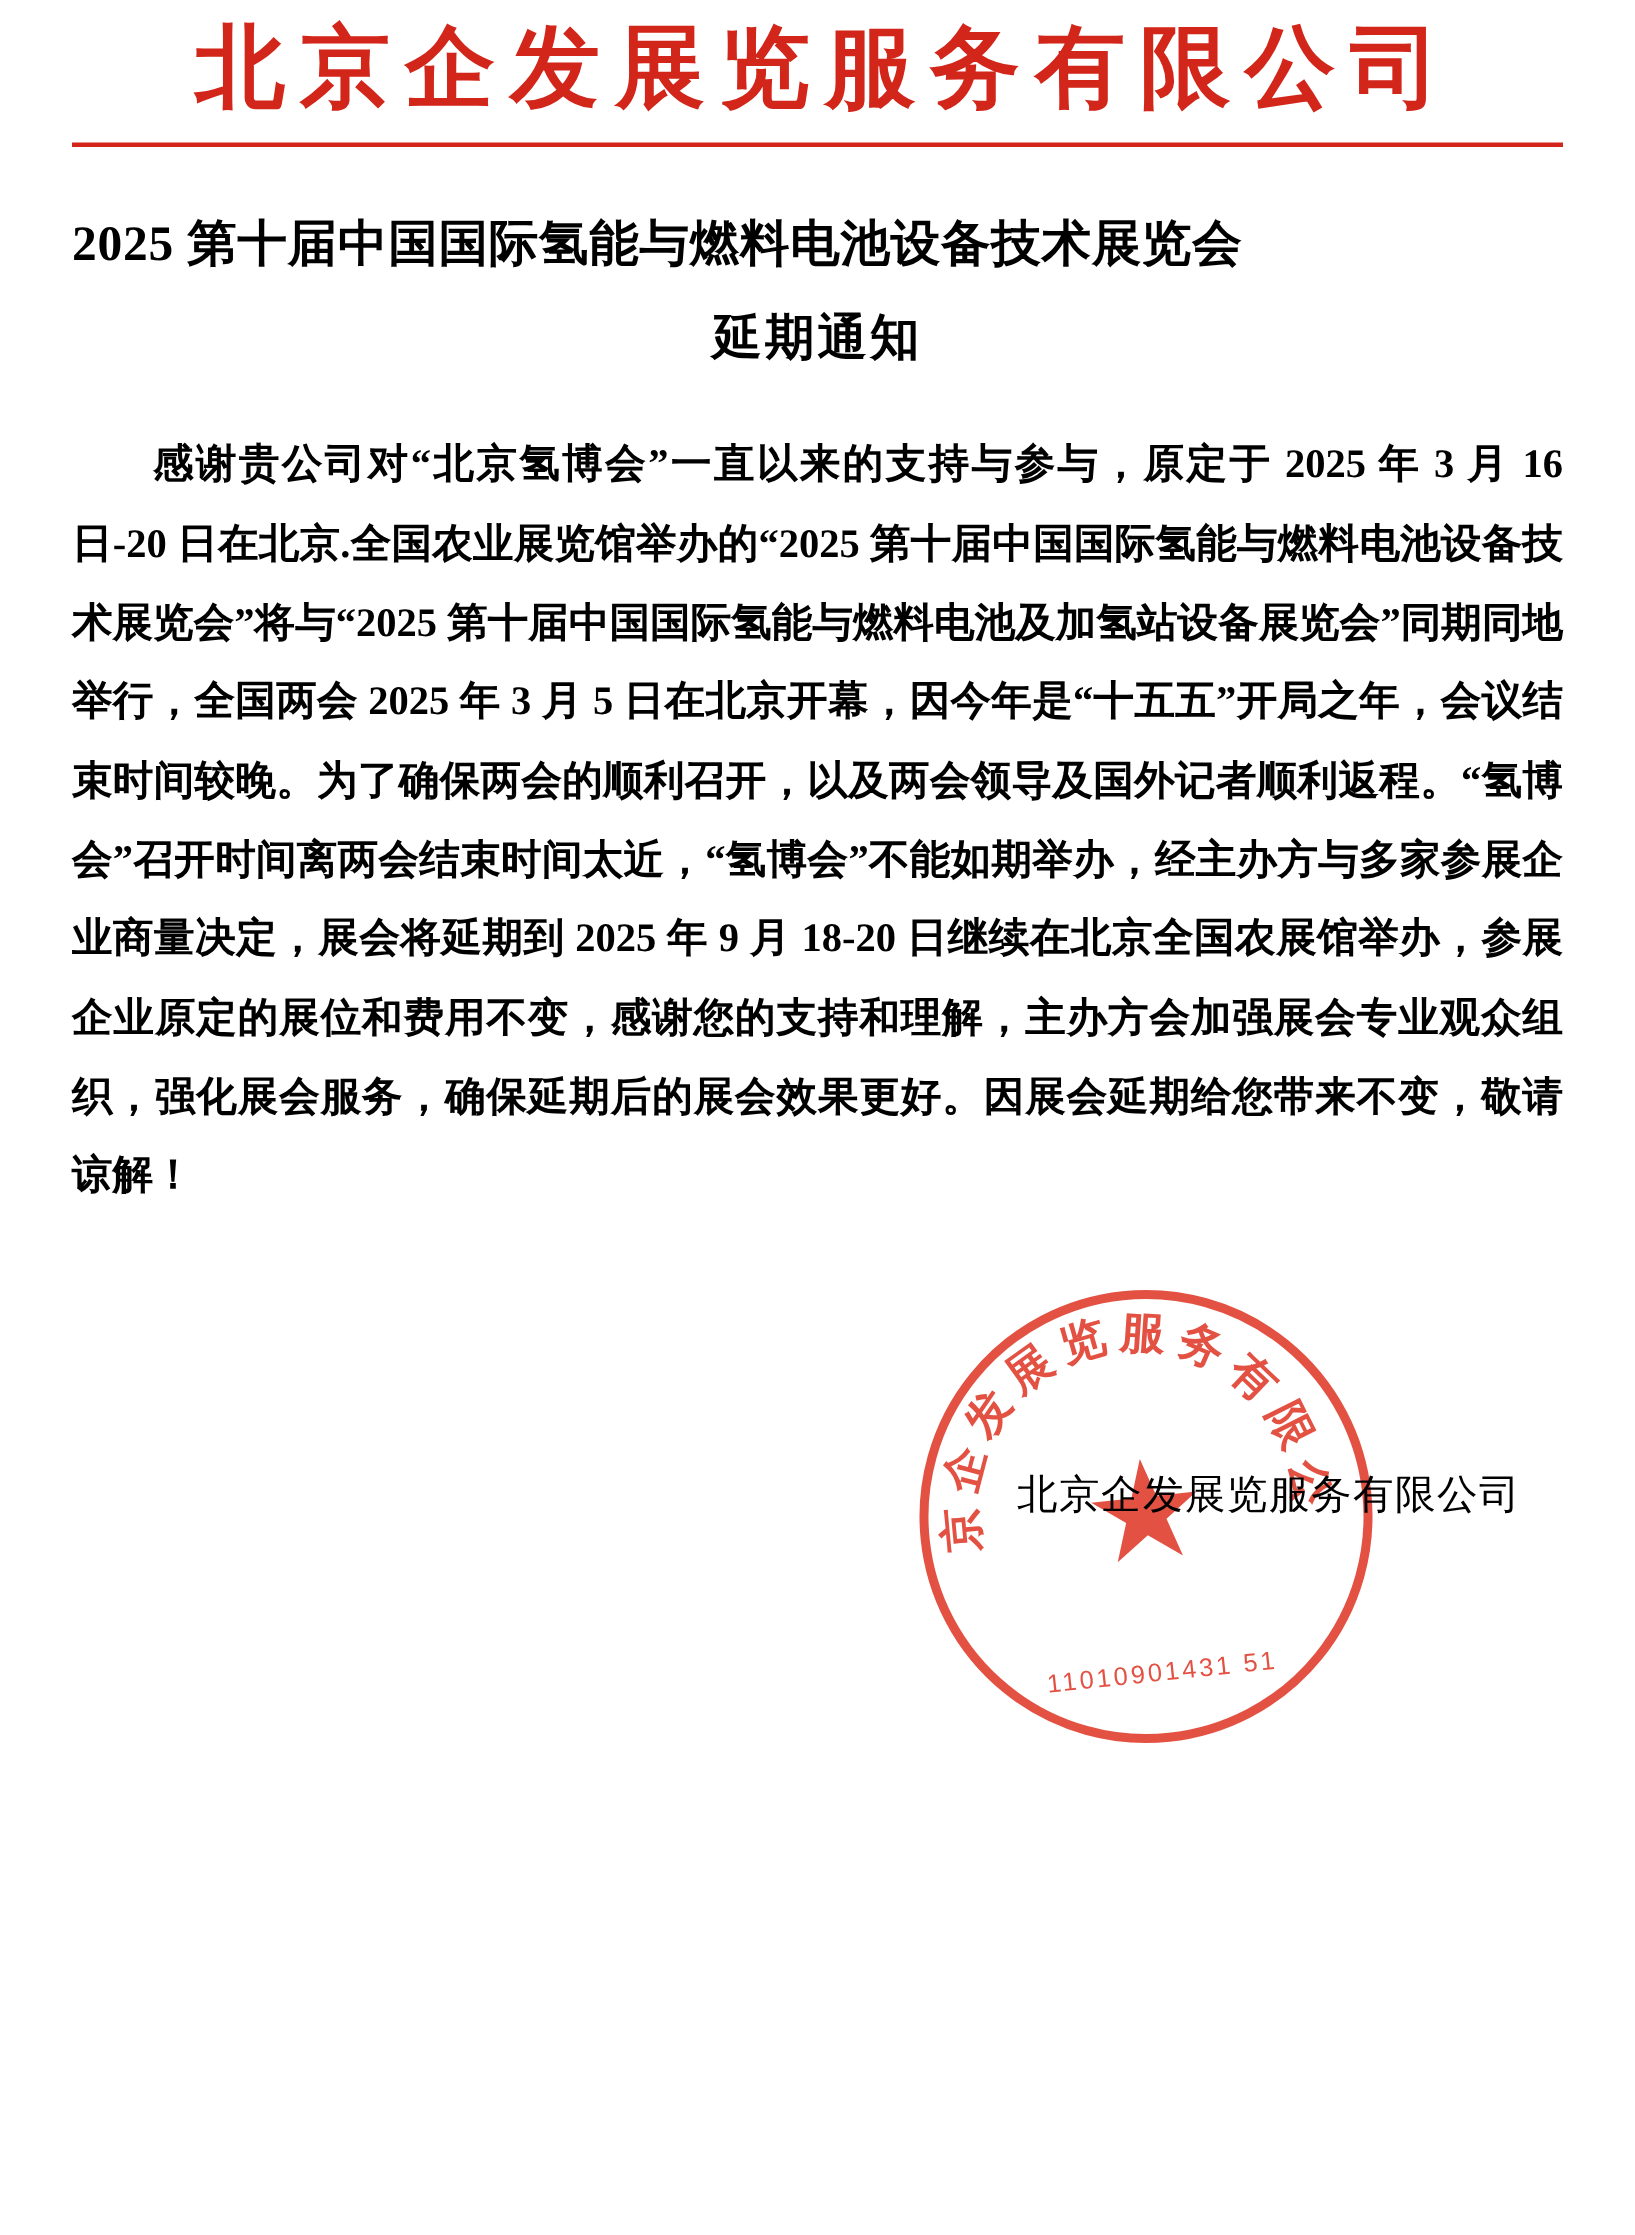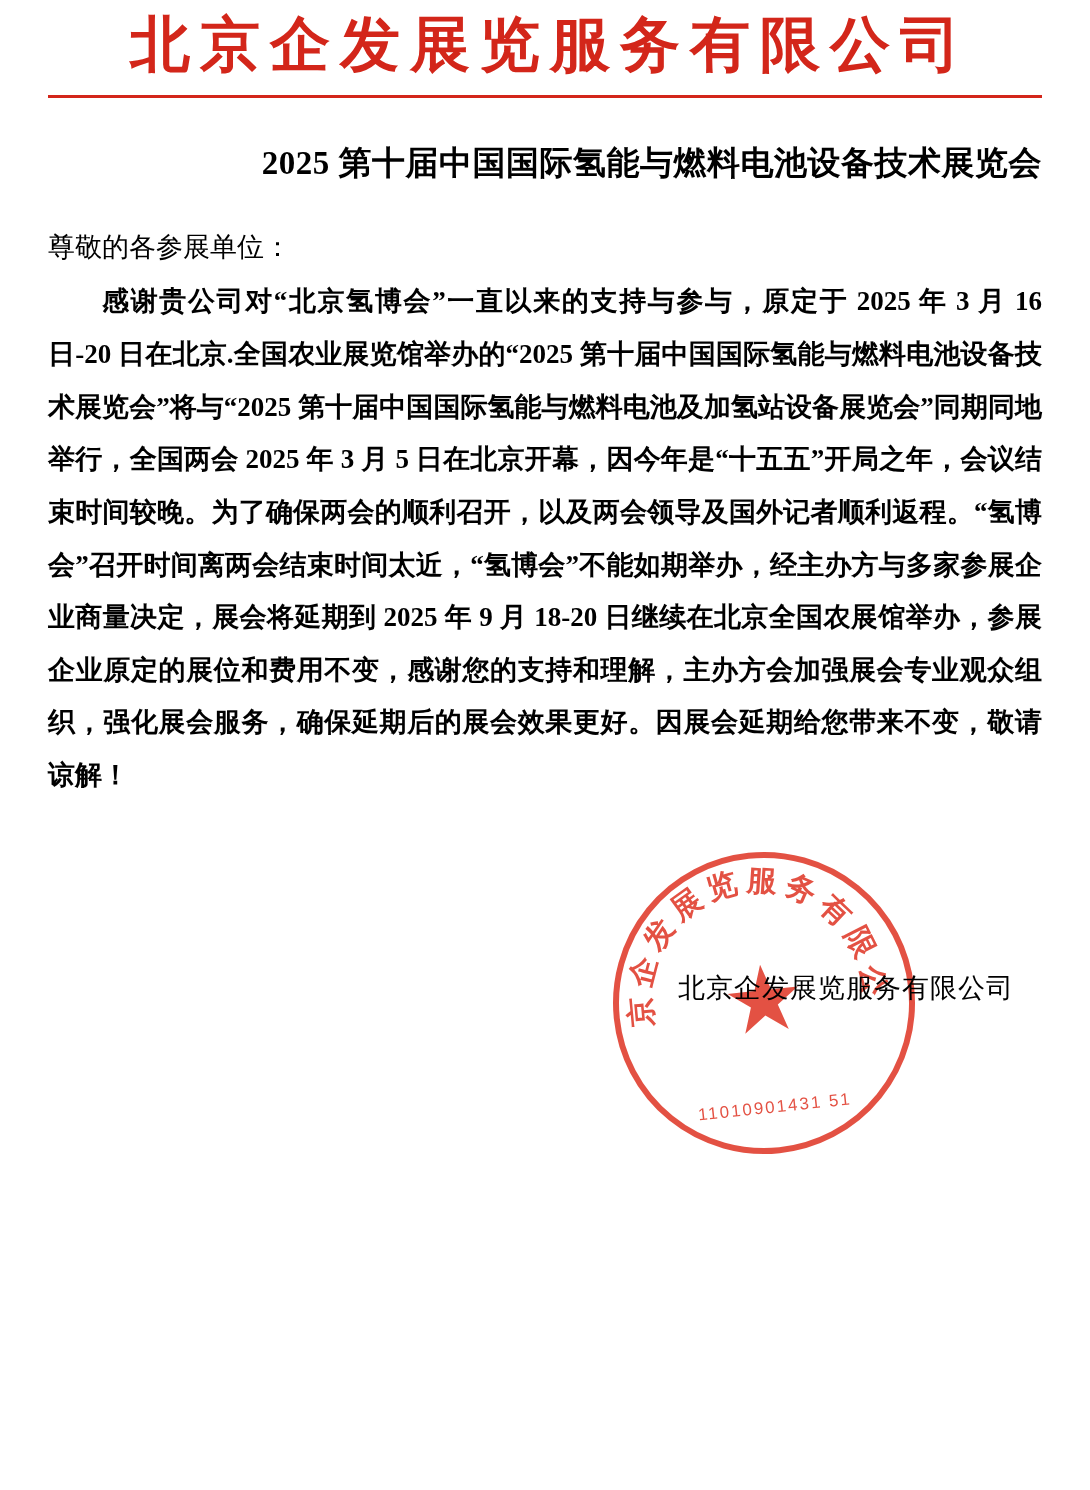--- a/index.html
+++ b/index.html
@@ -41,21 +41,21 @@
   }
   .letterhead-rule {
     margin-top: 12px;
     border-top: 3px solid #d3261a;
     width: 100%;
   }
 
   
   .doc-title {
     margin-top: 34px;
-    text-align: right;
+    text-align: left;
     font-family: "Liberation Serif", serif;
     font-weight: bold;
     font-size: 33px;
     line-height: 1.9;
     letter-spacing: 0.5px;
   }
   .doc-title-line2 {
     text-align: center;
     font-family: "Liberation Serif", serif;
     font-weight: bold;
@@ -150,23 +150,23 @@
 <body>
 
 <div class="page">
 
   <div class="letterhead">
     <div class="letterhead-title">北京企发展览服务有限公司</div>
     <div class="letterhead-rule"></div>
   </div>
 
   <div class="doc-title">2025 第十届中国国际氢能与燃料电池设备技术展览会</div>
+  <div class="doc-title-line2">延期通知</div>
 
   <div class="body-block">
-    <div class="salutation">尊敬的各参展单位：</div>
     <p class="para">感谢贵公司对“北京氢博会”一直以来的支持与参与，原定于 2025 年 3 月 16 日-20 日在北京.全国农业展览馆举办的“2025 第十届中国国际氢能与燃料电池设备技术展览会”将与“2025 第十届中国国际氢能与燃料电池及加氢站设备展览会”同期同地举行，全国两会 2025 年 3 月 5 日在北京开幕，因今年是“十五五”开局之年，会议结束时间较晚。为了确保两会的顺利召开，以及两会领导及国外记者顺利返程。“氢博会”召开时间离两会结束时间太近，“氢博会”不能如期举办，经主办方与多家参展企业商量决定，展会将延期到 2025 年 9 月 18-20 日继续在北京全国农展馆举办，参展企业原定的展位和费用不变，感谢您的支持和理解，主办方会加强展会专业观众组织，强化展会服务，确保延期后的展会效果更好。因展会延期给您带来不变，敬请谅解！</p>
   </div>
 
   <div class="signature-area">
 
     <div class="seal">
       <div class="seal-inner">
         <svg width="290" height="290" viewBox="0 0 290 290" aria-hidden="true">
           <defs>
             <path id="ringpath" d="M 38,145 A 107,107 0 1 1 252,145"></path>

